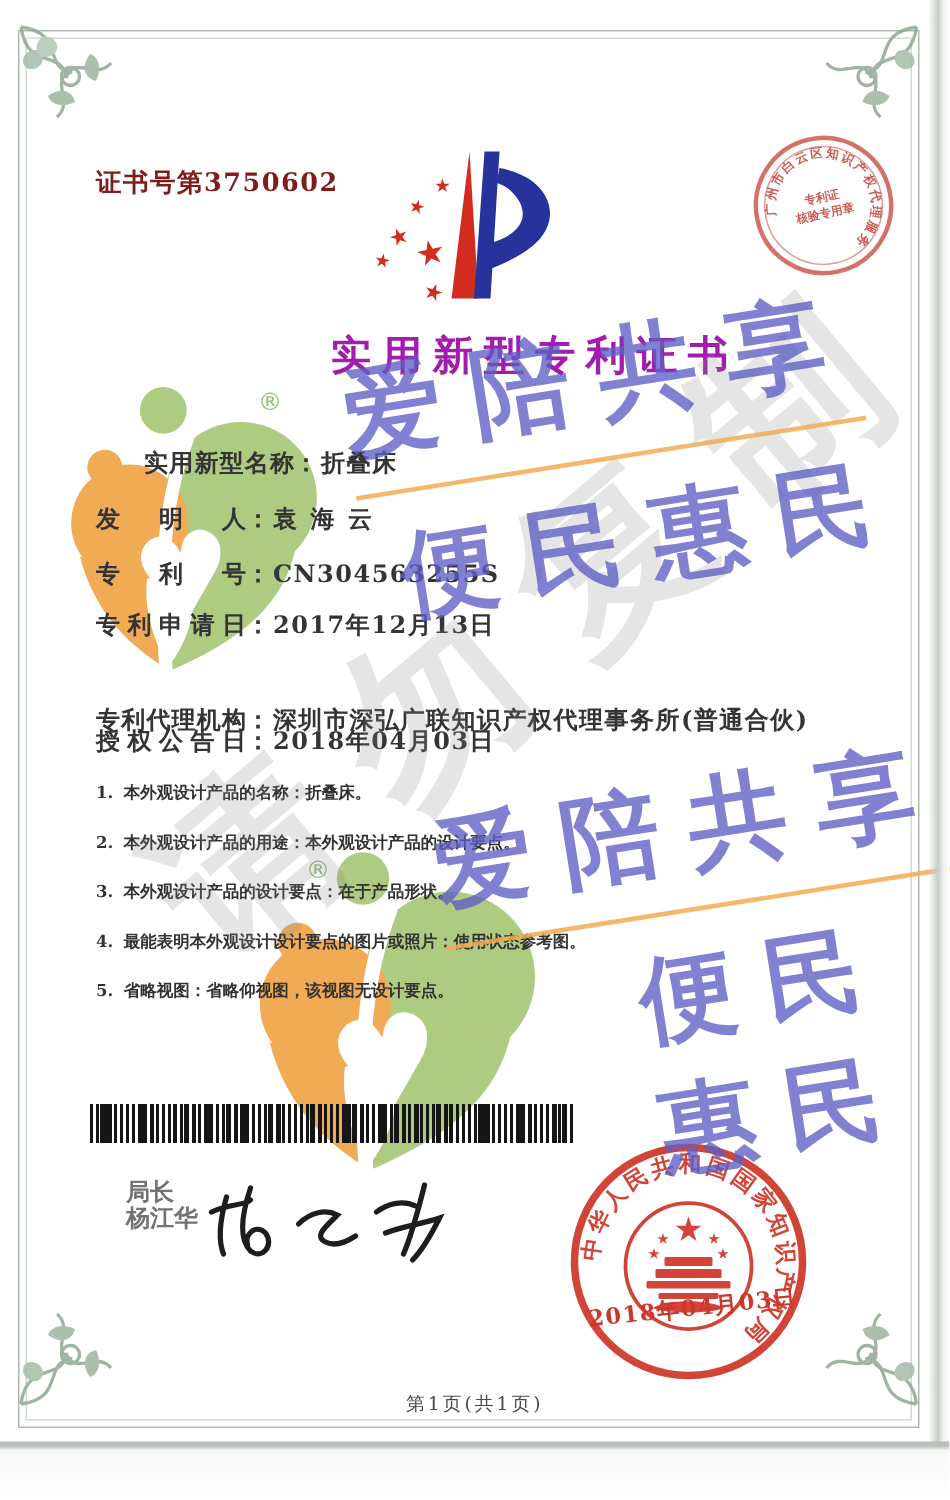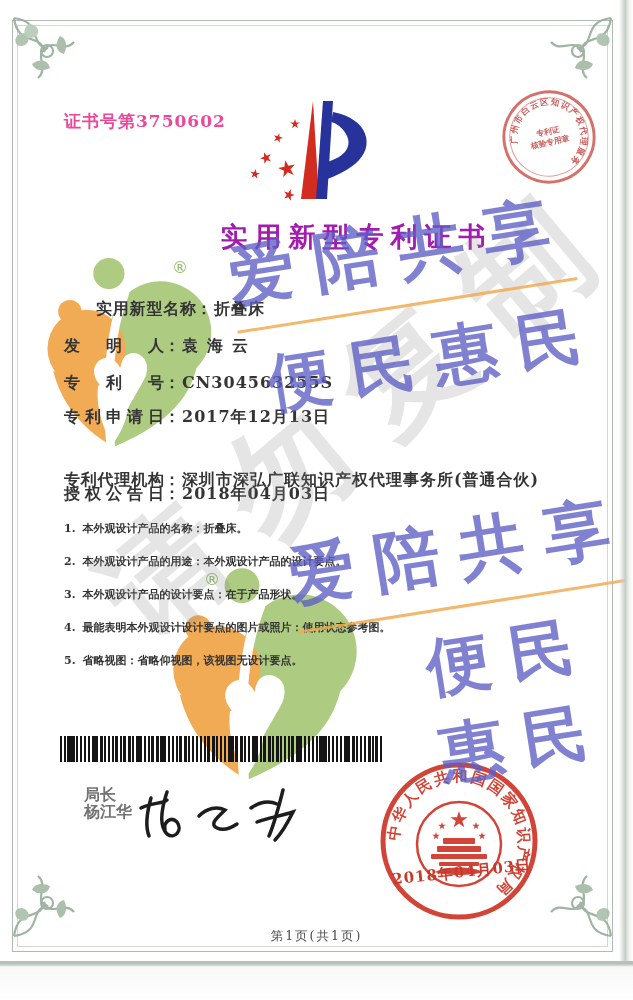--- a/index.html
+++ b/index.html
@@ -16,21 +16,21 @@
   .corner.tl{left:8px;top:12px;}
   .corner.tr{left:537px;top:12px;transform:scaleX(-1);}
   .corner.bl{left:8px;top:862px;transform:scaleY(-1);}
   .corner.br{left:537px;top:862px;transform:scale(-1,-1);}
   
   .edge-right{left:619px;top:0;width:14px;height:1000px;z-index:9;
     background:linear-gradient(90deg,rgba(255,255,255,0) 0%,#c6cdc6 45%,#eef0ee 70%,#ffffff 100%);}
   .edge-bottom{left:0;top:961px;width:633px;height:39px;z-index:9;
     background:linear-gradient(180deg,#b9c0b9 0,#b9c0b9 3px,#f7f8f7 6px,#ffffff 100%);}
   
-  .cert-no{left:64px;top:110px;font-size:17px;font-weight:600;color:#ec4899;letter-spacing:1px;}
+  .cert-no{left:64px;top:110px;font-size:17px;font-weight:600;color:#7f1d1d;letter-spacing:1px;}
   .logo{left:243px;top:96px;}
   .doc-title{left:0;top:219px;width:633px;text-align:center;font-size:27px;font-weight:700;
     color:#a21caf;letter-spacing:7px;padding-left:40px;}
   .corner-stamp{left:500px;top:88px;width:98px;height:98px;transform:rotate(-12deg);opacity:.92;}
   
   .heart1{left:16px;top:256px;z-index:0;}
   .heart2{left:138px;top:566px;z-index:0;transform:scale(1.12);transform-origin:top left;}
   .reg-mark{font-family:"DejaVu Sans","Liberation Sans",sans-serif;font-size:16px;color:#8fbf6a;z-index:1;}
   .reg1{left:172px;top:258px;}
   .reg2{left:204px;top:570px;}

